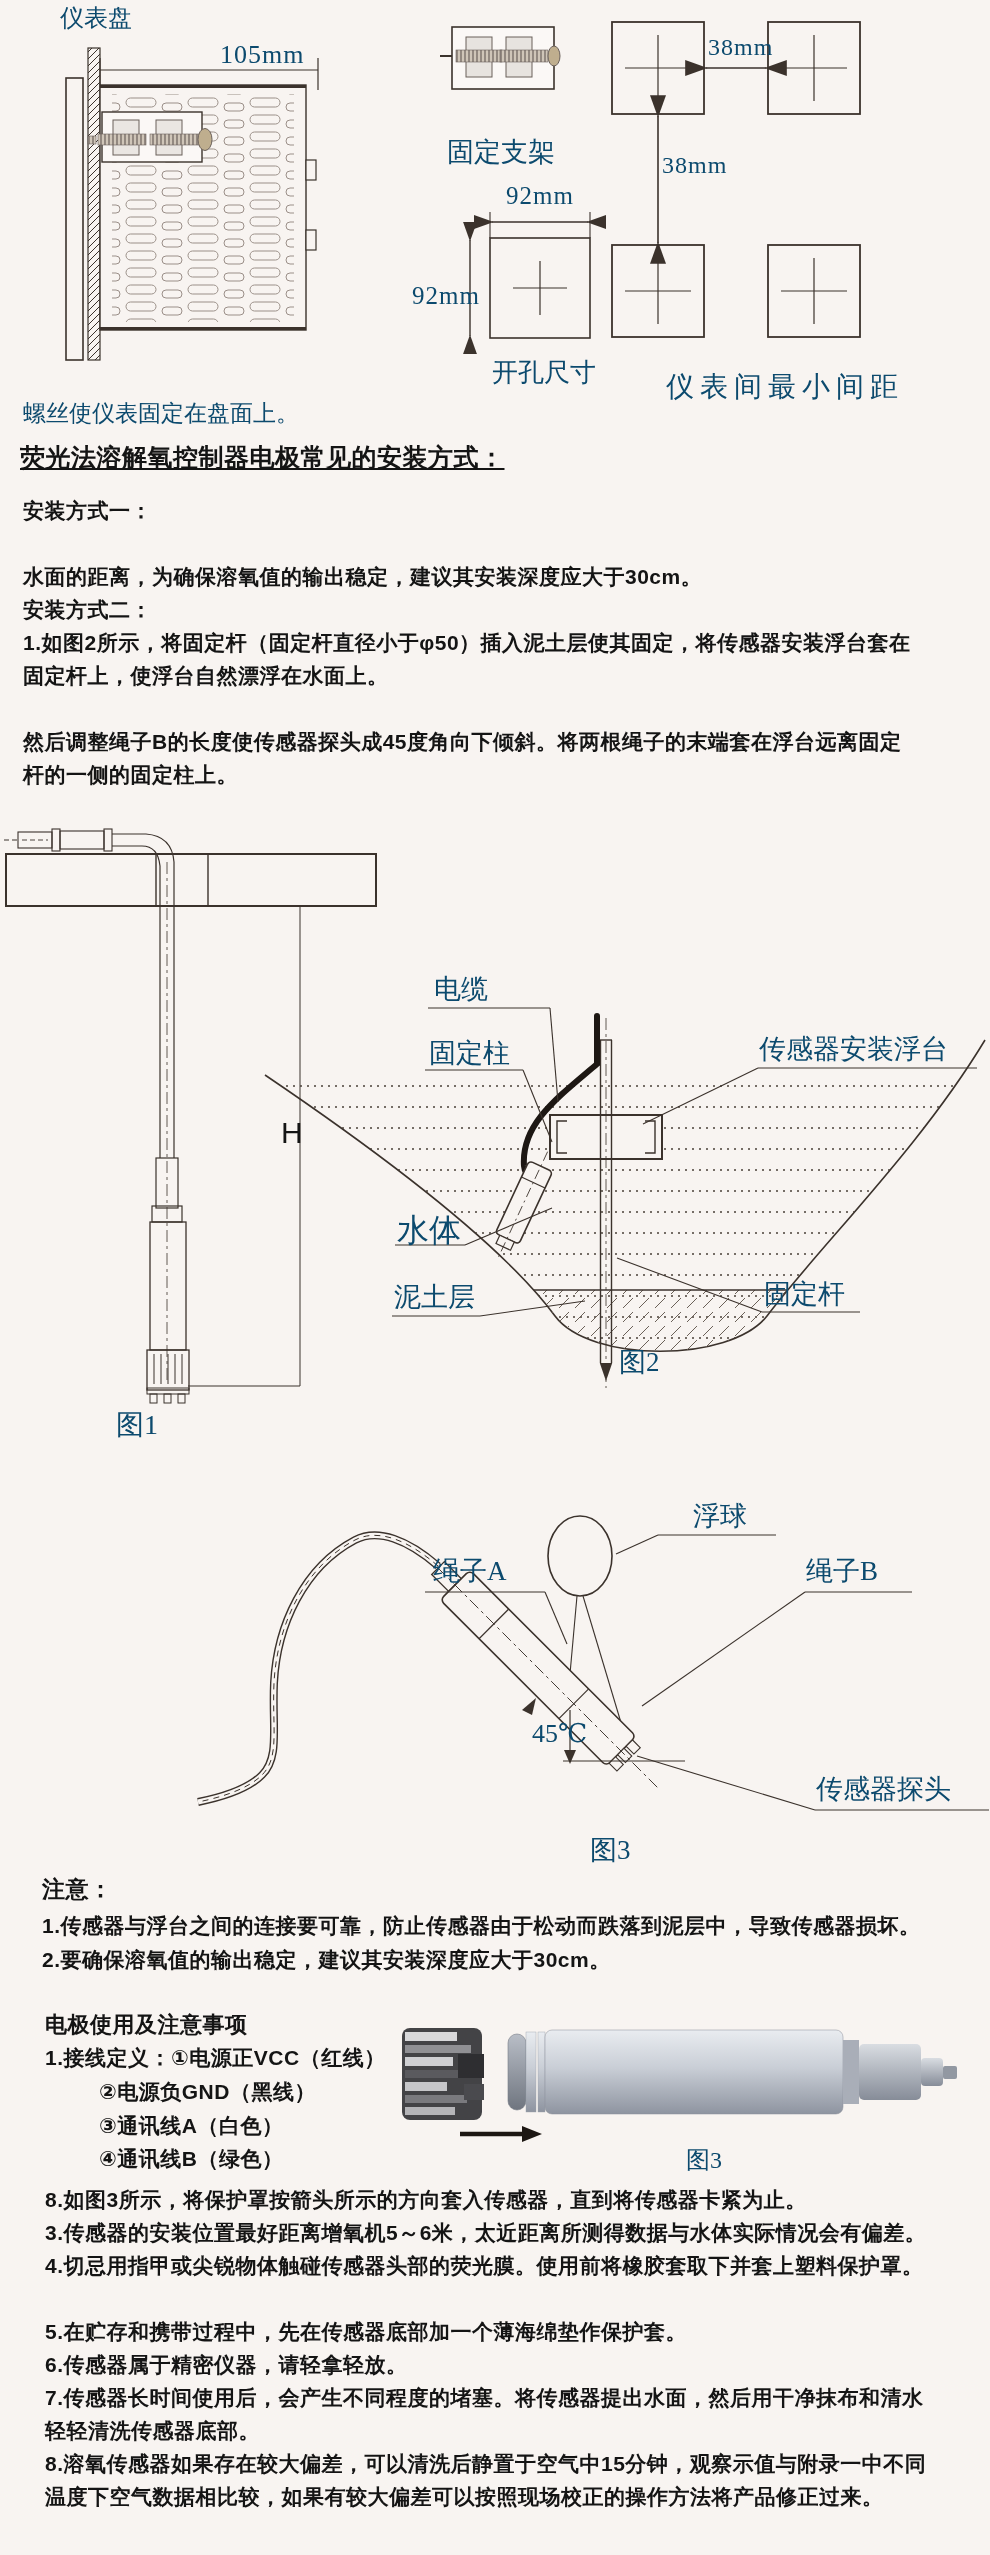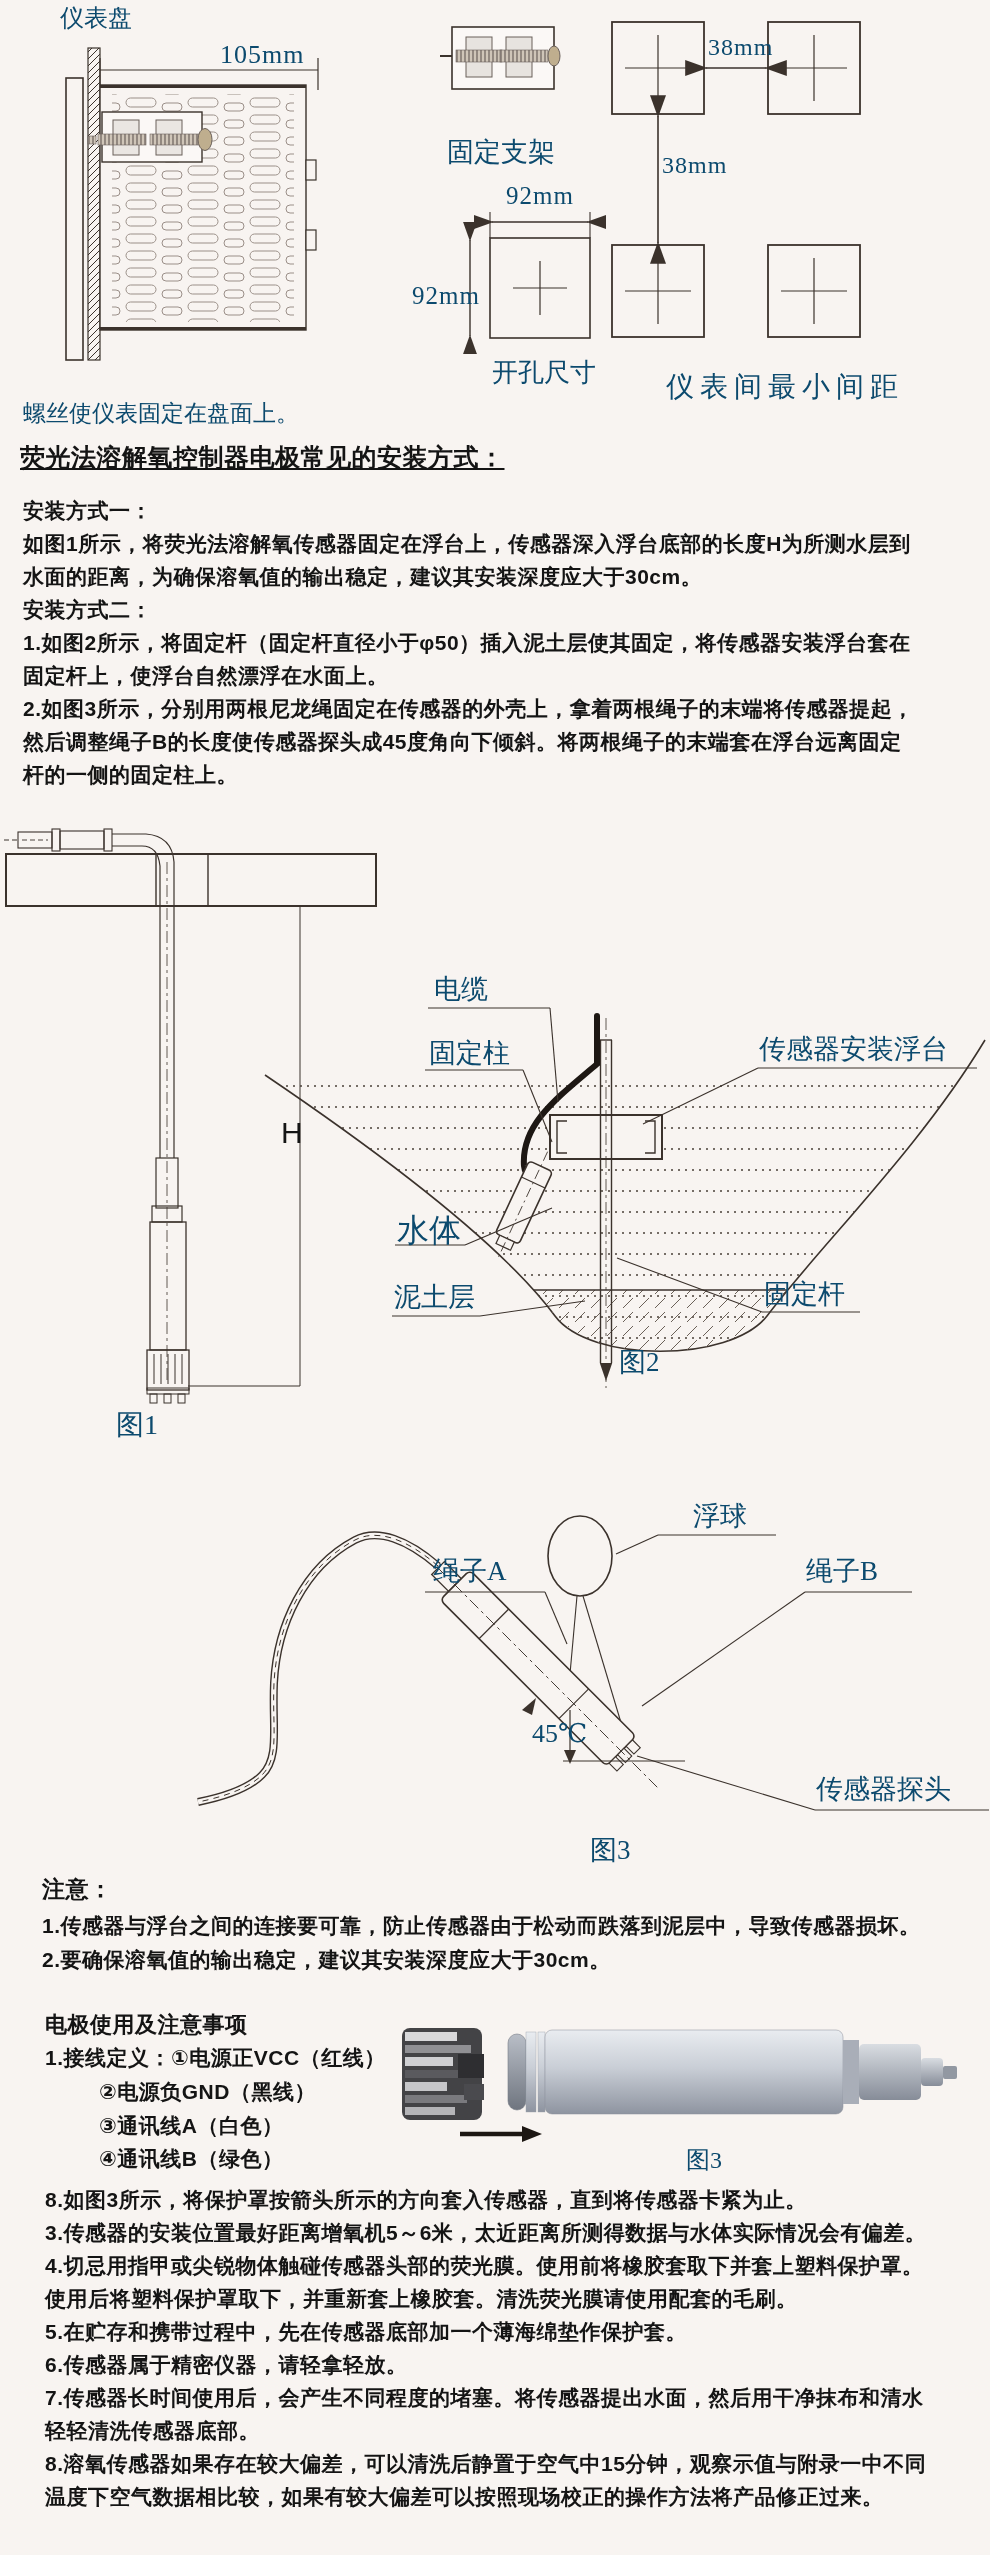--- a/index.html
+++ b/index.html
@@ -121,26 +121,24 @@
     </g>
     <line x1="106" y1="56" x2="166" y2="56" stroke="#3b322c" stroke-width="1.6" marker-start="url(#md)" marker-end="url(#md)"></line>
     <line x1="58" y1="104" x2="58" y2="231" stroke="#3b322c" stroke-width="1.6" marker-start="url(#md)" marker-end="url(#md)"></line>
   </svg>
   <div class="abs lbl" style="left:708px;top:34px;font-size:24px;letter-spacing:1px;">38mm</div>
   <div class="abs lbl" style="left:662px;top:152px;font-size:24px;letter-spacing:1px;">38mm</div>
   <div class="abs lbl" style="left:666px;top:368px;font-size:28px;letter-spacing:6px;">仪表间最小间距</div>
 
   <div class="abs body h1" style="left:20px;top:441px;">荧光法溶解氧控制器电极常见的安装方式：</div>
   <div class="abs body" style="left:23px;top:497px;">安装方式一：</div>
-  <div class="abs body" style="left:23px;top:530px;">如图1所示，将荧光法溶解氧传感器固定在浮台上，传感器深入浮台底部的长度H为所测水层到</div>
   <div class="abs body" style="left:23px;top:563px;">水面的距离，为确保溶氧值的输出稳定，建议其安装深度应大于30cm。</div>
   <div class="abs body" style="left:23px;top:596px;">安装方式二：</div>
   <div class="abs body" style="left:23px;top:629px;">1.如图2所示，将固定杆（固定杆直径小于φ50）插入泥土层使其固定，将传感器安装浮台套在</div>
   <div class="abs body" style="left:23px;top:662px;">固定杆上，使浮台自然漂浮在水面上。</div>
-  <div class="abs body" style="left:23px;top:695px;">2.如图3所示，分别用两根尼龙绳固定在传感器的外壳上，拿着两根绳子的末端将传感器提起，</div>
   <div class="abs body" style="left:23px;top:728px;">然后调整绳子B的长度使传感器探头成45度角向下倾斜。将两根绳子的末端套在浮台远离固定</div>
   <div class="abs body" style="left:23px;top:761px;">杆的一侧的固定柱上。</div>
 
   <svg style="left:0;top:828px;" width="395" height="585" viewBox="0 0 395 585">
     <g fill="none" stroke="#3b322c">
       <line x1="4" y1="12" x2="18" y2="12" stroke-width="1" stroke-dasharray="5 3"></line>
       <rect x="18" y="4" width="34" height="16" stroke-width="1.1"></rect>
       <line x1="22" y1="12" x2="48" y2="12" stroke-width=".9" stroke-dasharray="5 3"></line>
       <rect x="52" y="1" width="8" height="22" stroke-width="1.1"></rect>
       <rect x="60" y="3" width="44" height="18" stroke-width="1.1"></rect>
@@ -358,21 +356,20 @@
       <rect x="467" y="32" width="62" height="56" rx="5" fill="url(#gradC)"></rect>
       <rect x="529" y="46" width="22" height="28" rx="4" fill="url(#gradC)"></rect>
       <rect x="551" y="54" width="14" height="13" rx="2" fill="#9298a2"></rect>
     </g>
   </svg>
   <div class="abs lbl" style="left:686px;top:2144px;font-size:24px;">图3</div>
 
   <div class="abs body" style="left:45px;top:2186px;">8.如图3所示，将保护罩按箭头所示的方向套入传感器，直到将传感器卡紧为止。</div>
   <div class="abs body" style="left:45px;top:2219px;">3.传感器的安装位置最好距离增氧机5～6米，太近距离所测得数据与水体实际情况会有偏差。</div>
   <div class="abs body" style="left:45px;top:2252px;">4.切忌用指甲或尖锐物体触碰传感器头部的荧光膜。使用前将橡胶套取下并套上塑料保护罩。</div>
-  <div class="abs body" style="left:45px;top:2285px;">使用后将塑料保护罩取下，并重新套上橡胶套。清洗荧光膜请使用配套的毛刷。</div>
   <div class="abs body" style="left:45px;top:2318px;">5.在贮存和携带过程中，先在传感器底部加一个薄海绵垫作保护套。</div>
   <div class="abs body" style="left:45px;top:2351px;">6.传感器属于精密仪器，请轻拿轻放。</div>
   <div class="abs body" style="left:45px;top:2384px;">7.传感器长时间使用后，会产生不同程度的堵塞。将传感器提出水面，然后用干净抹布和清水</div>
   <div class="abs body" style="left:45px;top:2417px;">轻轻清洗传感器底部。</div>
   <div class="abs body" style="left:45px;top:2450px;">8.溶氧传感器如果存在较大偏差，可以清洗后静置于空气中15分钟，观察示值与附录一中不同</div>
   <div class="abs body" style="left:45px;top:2483px;">温度下空气数据相比较，如果有较大偏差可以按照现场校正的操作方法将产品修正过来。</div>
 
 </div>
 
 </body></html>

